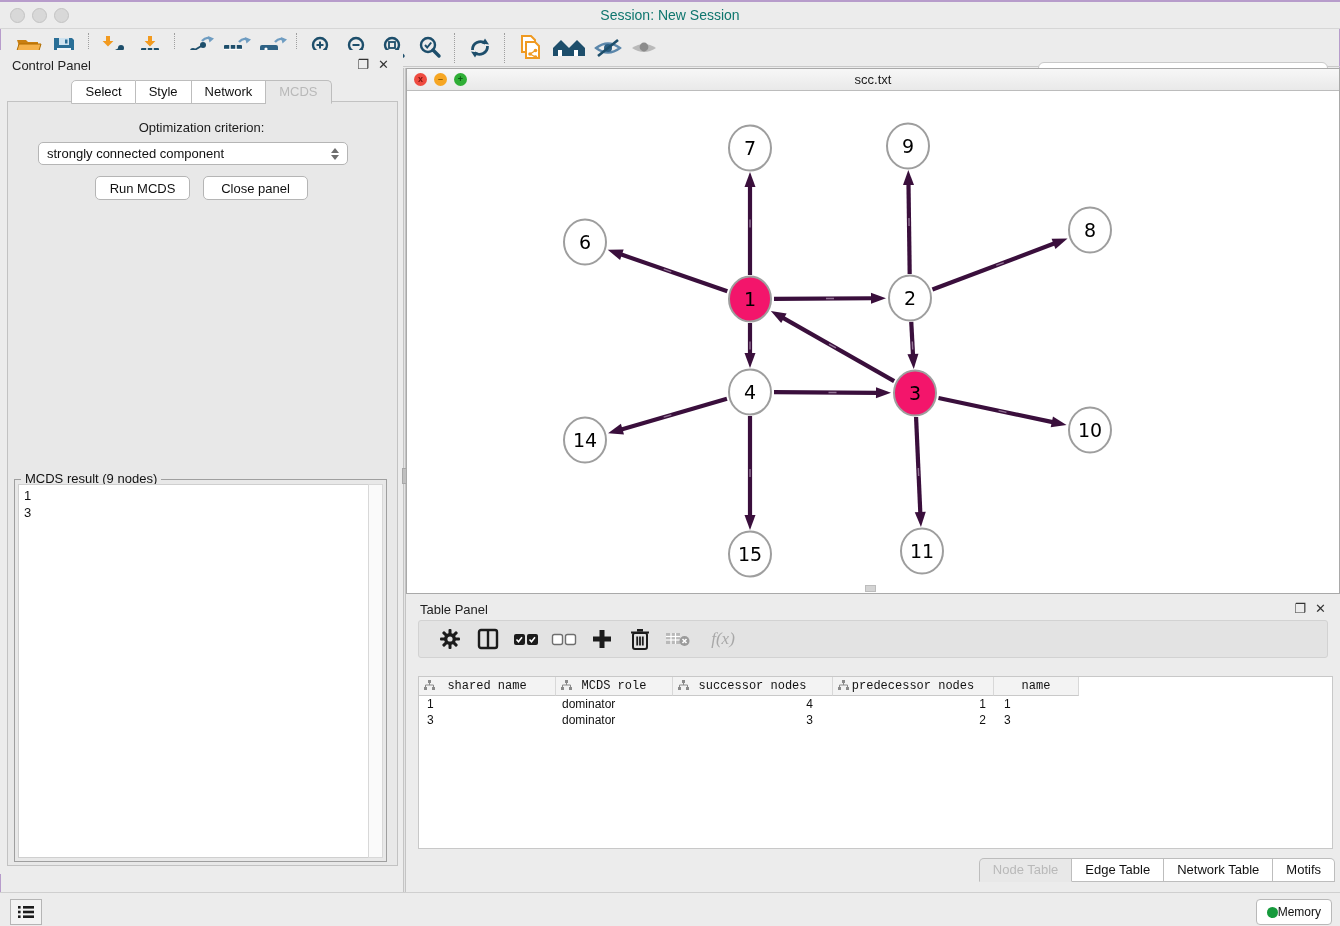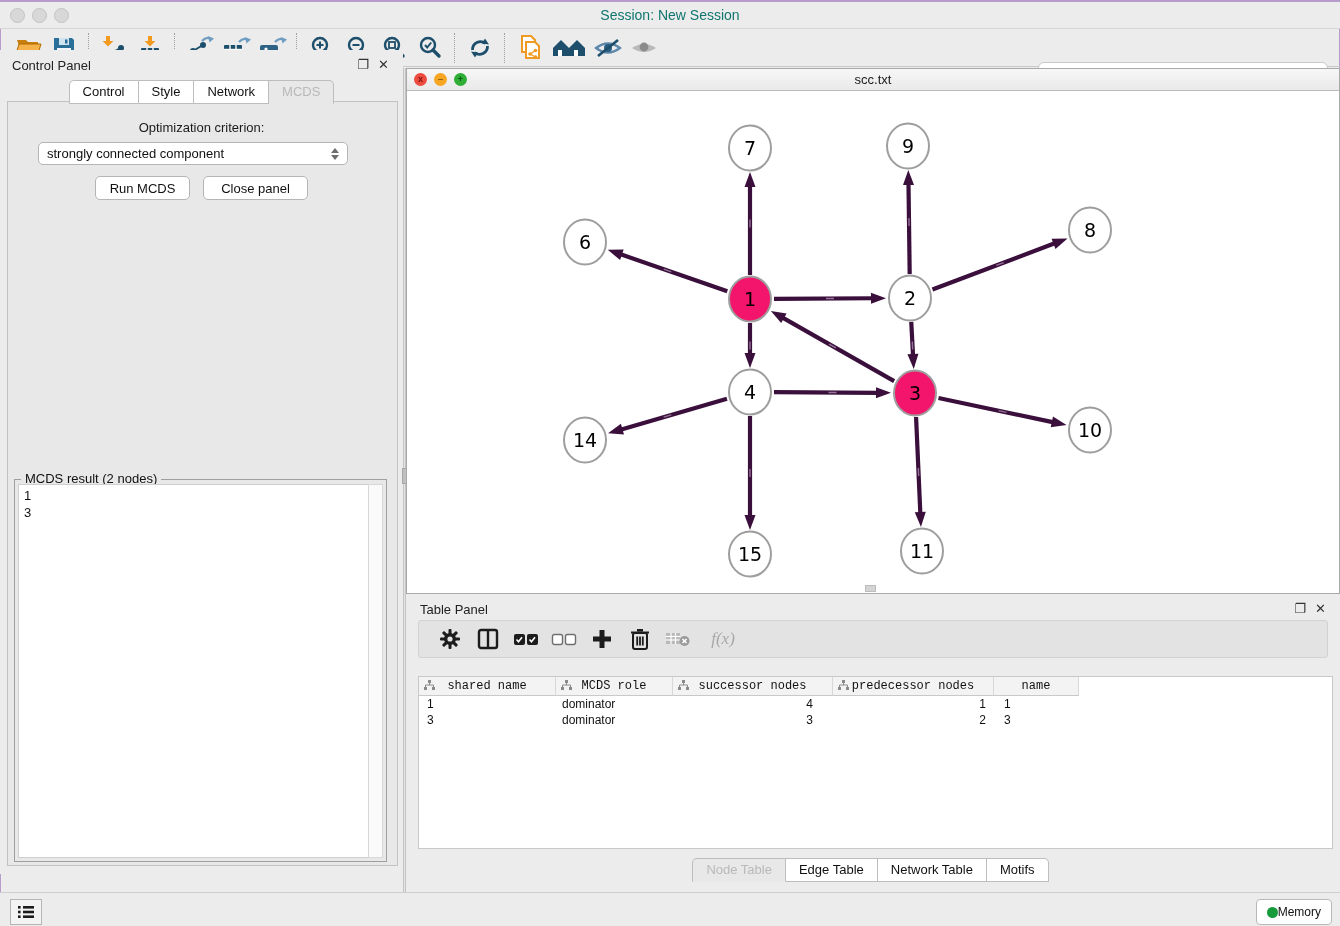--- a/index.html
+++ b/index.html
@@ -51,21 +51,21 @@
   #table-panel{left:406px;top:592px;width:934px;height:298px;background:#ececec;}
   #tp-toolbar{position:absolute;left:12px;top:26px;width:910px;height:38px;background:#e3e3e3;border:1px solid #d2d2d2;border-radius:3px;display:flex;align-items:center;padding-left:14px;box-sizing:border-box;}
   .tp-btn{width:34px;height:30px;display:flex;align-items:center;justify-content:center;margin-right:4px;cursor:default;}
   #fx-label{font-size:17px;font-style:italic;font-family:"Liberation Serif","DejaVu Serif",serif;color:#a8a8a8;}
   #node-table{position:absolute;left:12px;top:82px;width:913px;height:171px;background:#fff;border:1px solid #c8c8c8;}
   #table-header{display:flex;height:19px;font-family:Liberation Mono, monospace;}
   .th{background:#f3f3f3;border-right:1px solid #d8d8d8;border-bottom:1px solid #c9c9c9;display:flex;align-items:center;justify-content:center;font-size:12px;gap:4px;box-sizing:border-box;position:relative;}
   .th .tree-ico{position:absolute;left:5px;top:3px;}
   .tr{display:flex;height:16px;}
   .td{font-size:12px;line-height:16px;box-sizing:border-box;white-space:nowrap;overflow:hidden;}
-  #tp-tabs{position:absolute;left:0;right:5px;top:264px;display:flex;justify-content:center;}
+  #tp-tabs{position:absolute;left:0;right:5px;top:264px;display:flex;justify-content:flex-end;}
   
   #status-bar{left:0;top:890px;width:100%;height:36px;border-top:1px solid #cfcfcf;background:#ececec;}
   #list-btn{position:absolute;left:10px;top:6px;width:30px;height:24px;background:#f3f3f3;border:1px solid #b5b5b5;display:flex;align-items:center;justify-content:center;cursor:default;}
   #memory-btn{position:absolute;right:8px;top:6px;height:24px;padding:0 10px;background:#fff;border:1px solid #b9b9b9;border-radius:4px;display:flex;align-items:center;font-size:12px;cursor:default;}
   #memory-dot{width:11px;height:11px;border-radius:50%;background:#169a3c;}
 </style>
 </head>
 <body>
 
 <div id="app">
@@ -226,38 +226,38 @@
         </svg>
       <input id="search-input" placeholder="" style="">
     </div>
   </div>
 
   <div id="control-panel" class="abs">
     <div class="abs panel-title" style="left:12px;top:8px;">Control Panel</div>
     <div class="abs panel-ctl" style="right:34px;top:7px;">❐</div>
     <div class="abs panel-ctl" style="right:14px;top:7px;">✕</div>
     <div id="cp-tabs">
-        <div class="tab">Control</div>
+        <div class="tab">Select</div>
         <div class="tab">Style</div>
         <div class="tab">Network</div>
         <div class="tab sel">MCDS</div>
       </div>
     <div id="cp-content" class="abs"></div>
     <div id="opt-label" class="abs">Optimization criterion:</div>
     <div id="criterion" class="abs">
       <span>strongly connected component</span>
       <span class="stepper">
           <span class="tri-up"></span>
           <span class="tri-dn"></span>
         </span>
     </div>
     <div class="cp-btn" style="left:95px;width:93px;">Run MCDS</div>
     <div class="cp-btn" style="left:203px;width:103px;">Close panel</div>
     <div id="result-box" class="abs">
-      <div id="result-legend">MCDS result (2 nodes)</div>
+      <div id="result-legend">MCDS result (9 nodes)</div>
       <div id="result-list">
           <div>1</div>
           <div>3</div>
         </div>
       <div id="result-scroll"></div>
     </div>
   </div>
   <div id="cp-divider" class="abs"></div>
   <div id="cp-grip" class="abs"></div>
 

